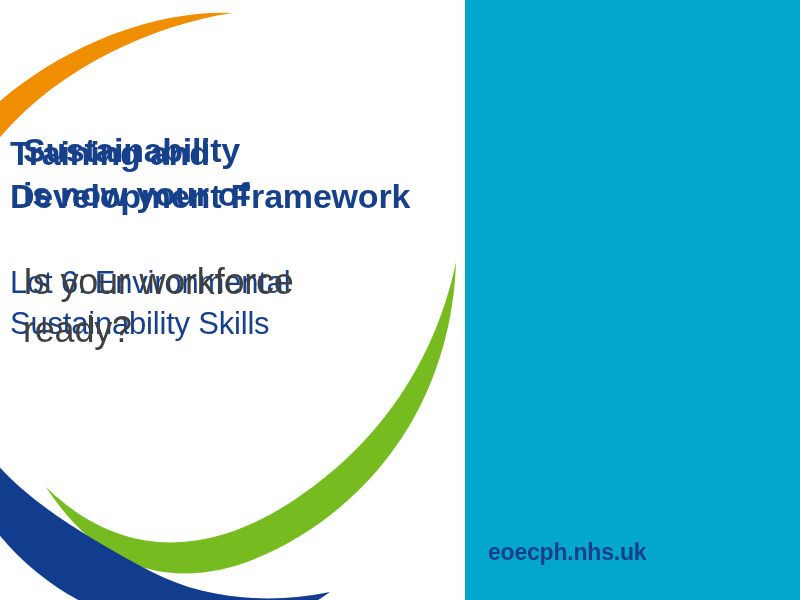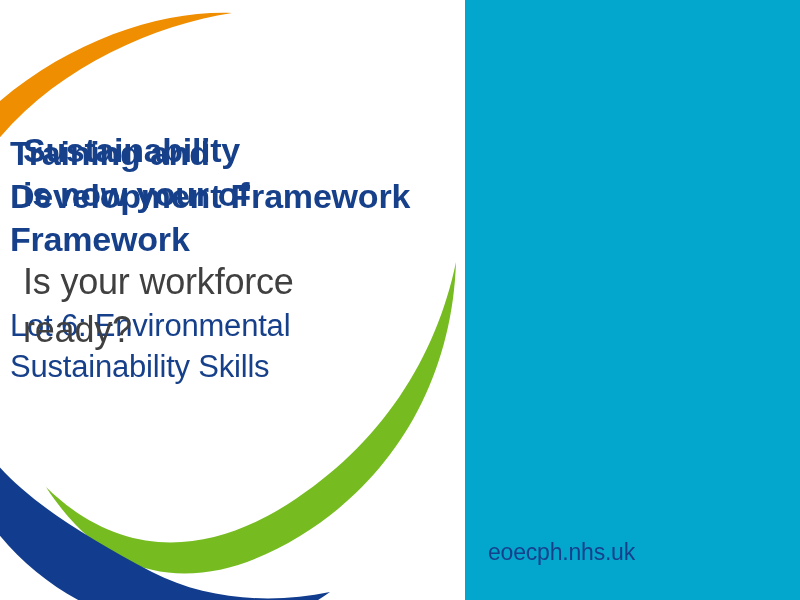--- a/index.html
+++ b/index.html
@@ -88,21 +88,21 @@
     font-weight: normal;
     color: #404040;
     letter-spacing: -0.2px;
   }
   #site-url {
     position: absolute;
     left: 488px;
     top: 538px;
     font-size: 23px;
     line-height: 28px;
-    font-weight: normal;
+    font-weight: bold;
     color: #17408b;
     letter-spacing: -0.2px;
   }
 </style>
 </head>
 <body>
 
 <div id="slide">
 
   <div id="right-panel"></div>
@@ -127,21 +127,20 @@
              C 272 604, 206 600, 152 572
              C 66 527, 10 487, -16 447
              Z"></path>
   </svg>
 
   <div id="left-panel">
     <div id="left-text">
       <h1 class="headline-left">
         <span>Training and</span><br>
         <span>Development Framework</span><br>
-        <span>Framework</span>
       </h1>
       <p class="subhead-left">
         <span>Lot 6: Environmental</span><br>
         <span>Sustainability Skills</span>
       </p>
     </div>
   </div>
 
   <div id="right-text">
     <h2 class="headline-right">

